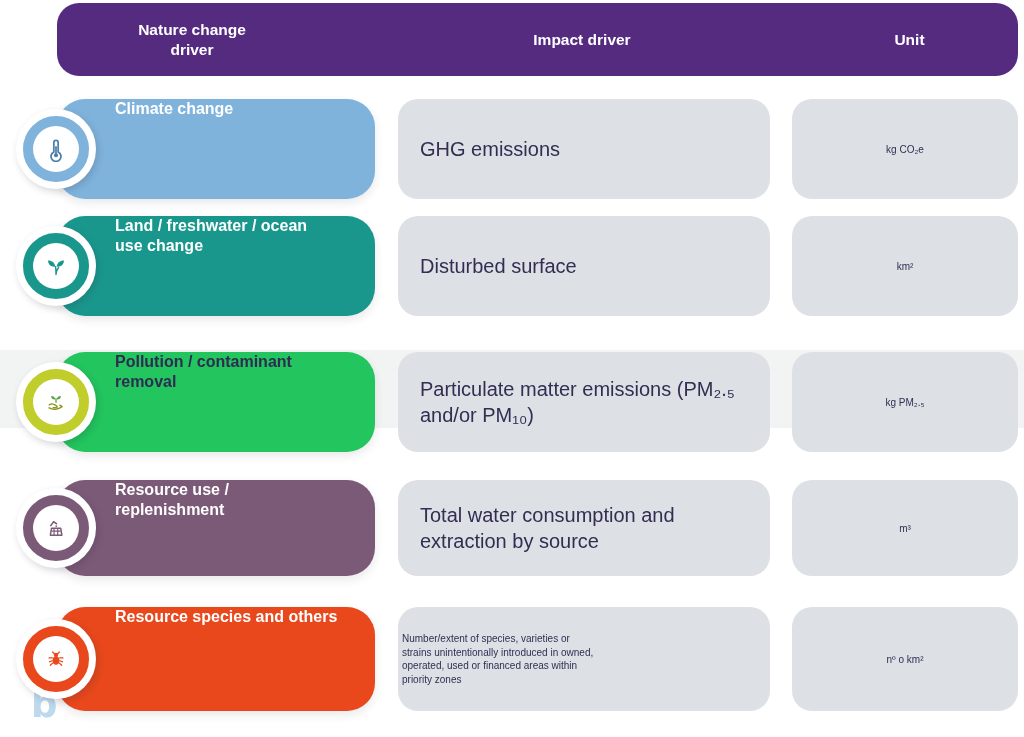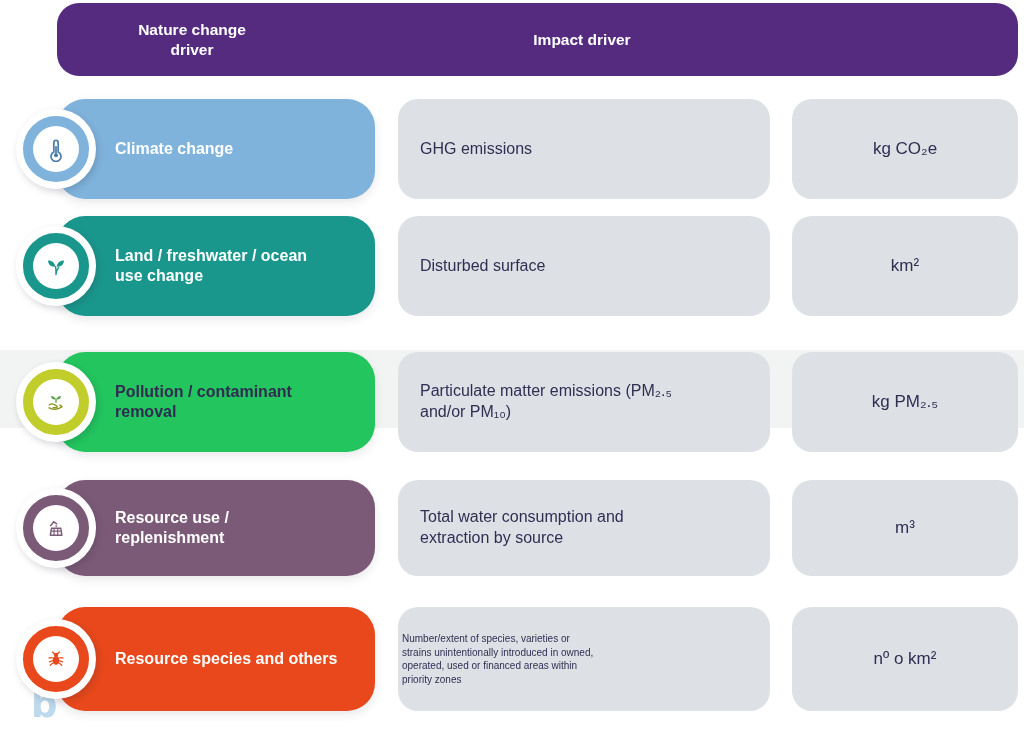--- a/index.html
+++ b/index.html
@@ -23,60 +23,61 @@
 
   
   .row{position:absolute;left:0;width:1024px;z-index:2;}
   .row1{top:99px;height:100px;}
   .row2{top:216px;height:100px;}
   .row3{top:352px;height:100px;}
   .row4{top:480px;height:96px;}
   .row5{top:607px;height:104px;}
 
   .pill{position:absolute;left:57px;width:318px;height:100%;border-radius:28px;
-        display:flex;align-items:center;box-sizing:border-box;
+        display:flex;box-sizing:border-box;
         padding-left:58px;padding-right:14px;
         box-shadow:0 4px 10px rgba(40,40,60,0.10);}
   .pill-label{font-weight:700;font-size:16px;line-height:1.28;}
 
   .badge{position:absolute;left:16px;top:50%;transform:translateY(-50%);
          width:66px;height:66px;border:7px solid #ffffff;border-radius:50%;
          display:flex;align-items:center;justify-content:center;z-index:4;
          box-shadow:2px 3px 7px rgba(40,40,60,0.18);}
   .badge-inner{width:46px;height:46px;background:#ffffff;border-radius:50%;
                display:flex;align-items:center;justify-content:center;}
   .badge-inner svg{display:block;}
 
   .impact{position:absolute;left:398px;width:372px;height:100%;
           background:#DDE1E6;border-radius:20px;display:flex;align-items:center;
-          box-sizing:border-box;padding:0 22px;color:#312E52;font-size:16px;
+          box-sizing:border-box;padding:0 22px;color:#312E52;font-size:20px;
           line-height:1.3;}
   .row5 .impact{font-size:10px;padding:0 4px;line-height:1.35;}
 
   .unit{position:absolute;left:792px;width:226px;height:100%;
         background:#DDE1E6;border-radius:20px;display:flex;align-items:center;
-        justify-content:center;color:#312E52;font-size:17px;text-align:center;}
+        justify-content:center;color:#312E52;font-size:10px;text-align:center;}
 
   
   .logo{position:absolute;left:31px;top:686px;width:40px;height:46px;z-index:1;}
   .logo-b{font-size:37px;font-weight:700;color:#BCD9EE;line-height:1;
           font-family:"DejaVu Sans",sans-serif;}
   .logo-accent{position:absolute;left:20px;top:1px;width:12px;height:7px;
                background:#7C4E9E;border-radius:60% 60% 60% 60%/70% 70% 50% 50%;
                transform:rotate(18deg);}
 </style>
 </head>
 <body>
 
 <div class="band"></div>
 
 <div class="header" style="background-color: rgb(85, 43, 128);">
   <div class="hcol hcol1 pre">Nature change
 driver</div>
   <div class="hcol hcol2">Impact driver</div>
+  <div class="hcol hcol3">Unit</div>
 </div>
 
 <div class="row row1">
   <div class="badge" style="background-color: rgb(127, 179, 220);">
     <div class="badge-inner" style="color: rgb(78, 127, 168);">
       <svg width="26" height="26" viewBox="0 0 24 24">
         <path d="M10 14.7V6a2 2 0 1 1 4 0v8.7a4.6 4.6 0 1 1-4 0z" fill="none" stroke="currentColor" stroke-width="1.6" stroke-linejoin="round"></path>
         <line x1="12" y1="10" x2="12" y2="16.5" stroke="currentColor" stroke-width="1.6" stroke-linecap="round"></line>
         <circle cx="12" cy="17.8" r="1.9" fill="currentColor"></circle>
       </svg>

